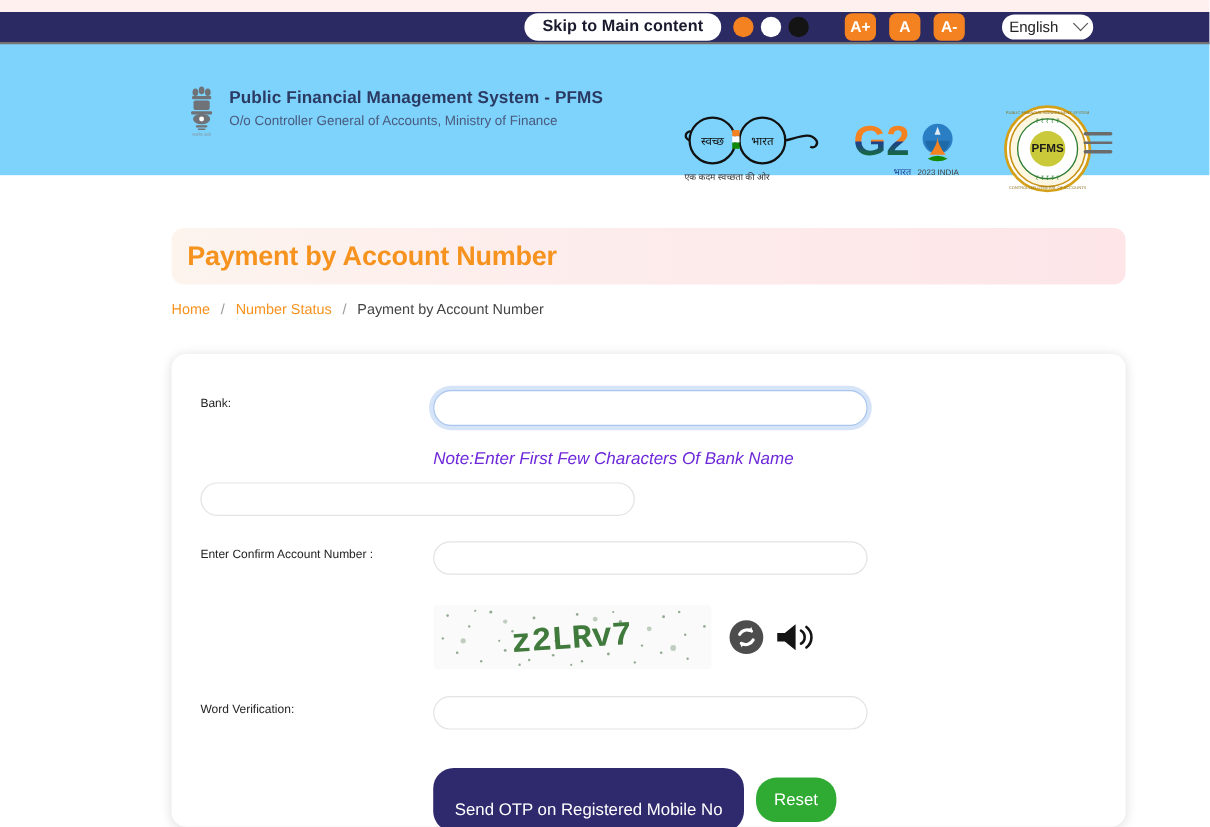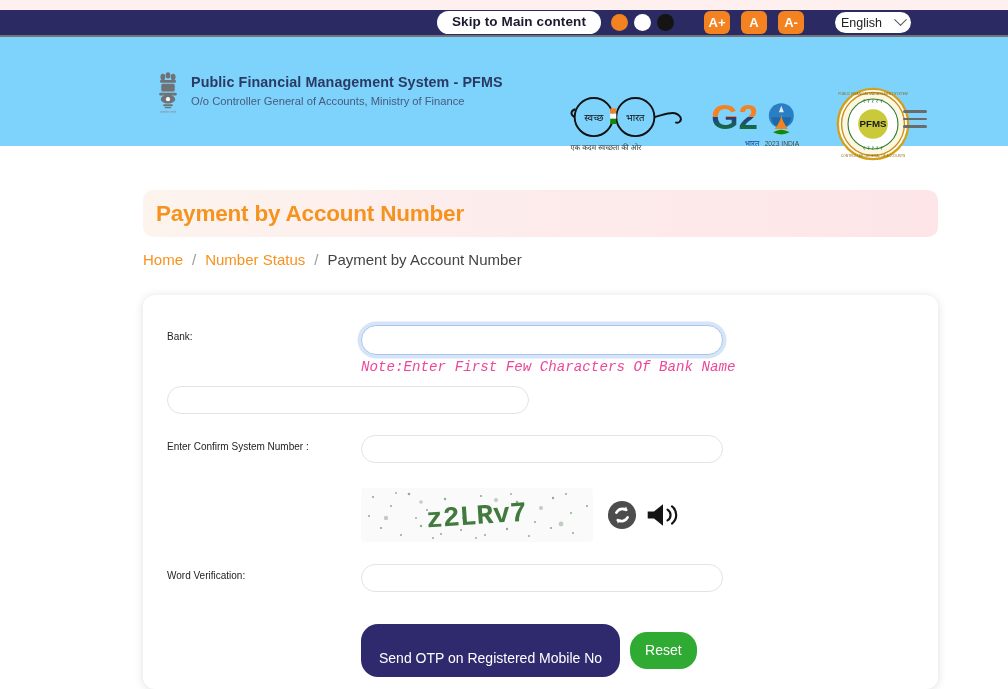--- a/index.html
+++ b/index.html
@@ -181,21 +181,21 @@
     letter-spacing: -0.2px;
   }
 
   
   .breadcrumb {
     position: absolute;
     left: 143px;
     top: 251px;
     display: flex;
     align-items: center;
-    font-size: 15px;
+    font-size: 12px;
     gap: 9px;
   }
   .crumb-link { color: #f6921e; cursor: pointer; text-decoration: none; }
   .crumb-sep  { color: #9a9a9a; }
   .crumb-cur  { color: #444444; }
 
   
   .card {
     position: absolute;
     left: 143px;
@@ -231,24 +231,23 @@
     font-family: "Liberation Sans", sans-serif;
   }
   .txt.focused {
     border: 1.6px solid #a9c6ef;
     box-shadow: 0 0 0 3.5px #d6e4f7;
     height: 30px;
   }
   .note {
     font-size: 14.2px;
     font-style: italic;
-    color: #ec4899;
-    margin-top: 4px;
+    color: #6d28d9;
+    margin-top: 20px;
     white-space: nowrap;
-    font-family: Liberation Mono, monospace;
   }
 
   
   .captcha-row { display: flex; align-items: center; }
   .captcha-img {
     width: 232px;
     height: 54px;
     border-radius: 4px;
     display: block;
   }
@@ -410,21 +409,21 @@
       </div>
     </div>
 
     <div class="row" style="margin-bottom:21px;">
       <div class="fld">
         <input class="txt" type="text" placeholder="" style="">
       </div>
     </div>
 
     <div class="row" style="margin-bottom:25px;">
-      <div class="lbl">Enter Confirm System Number :</div>
+      <div class="lbl">Enter Confirm Account Number :</div>
       <div class="fld">
         <input class="txt" type="text" placeholder="" style="">
       </div>
     </div>
 
     <div class="row" style="margin-bottom:22px;">
       <div class="lbl"></div>
       <div class="captcha-row">
         <svg class="captcha-img" viewBox="0 0 232 54">
           <rect width="232" height="54" fill="#fafafa"></rect>

